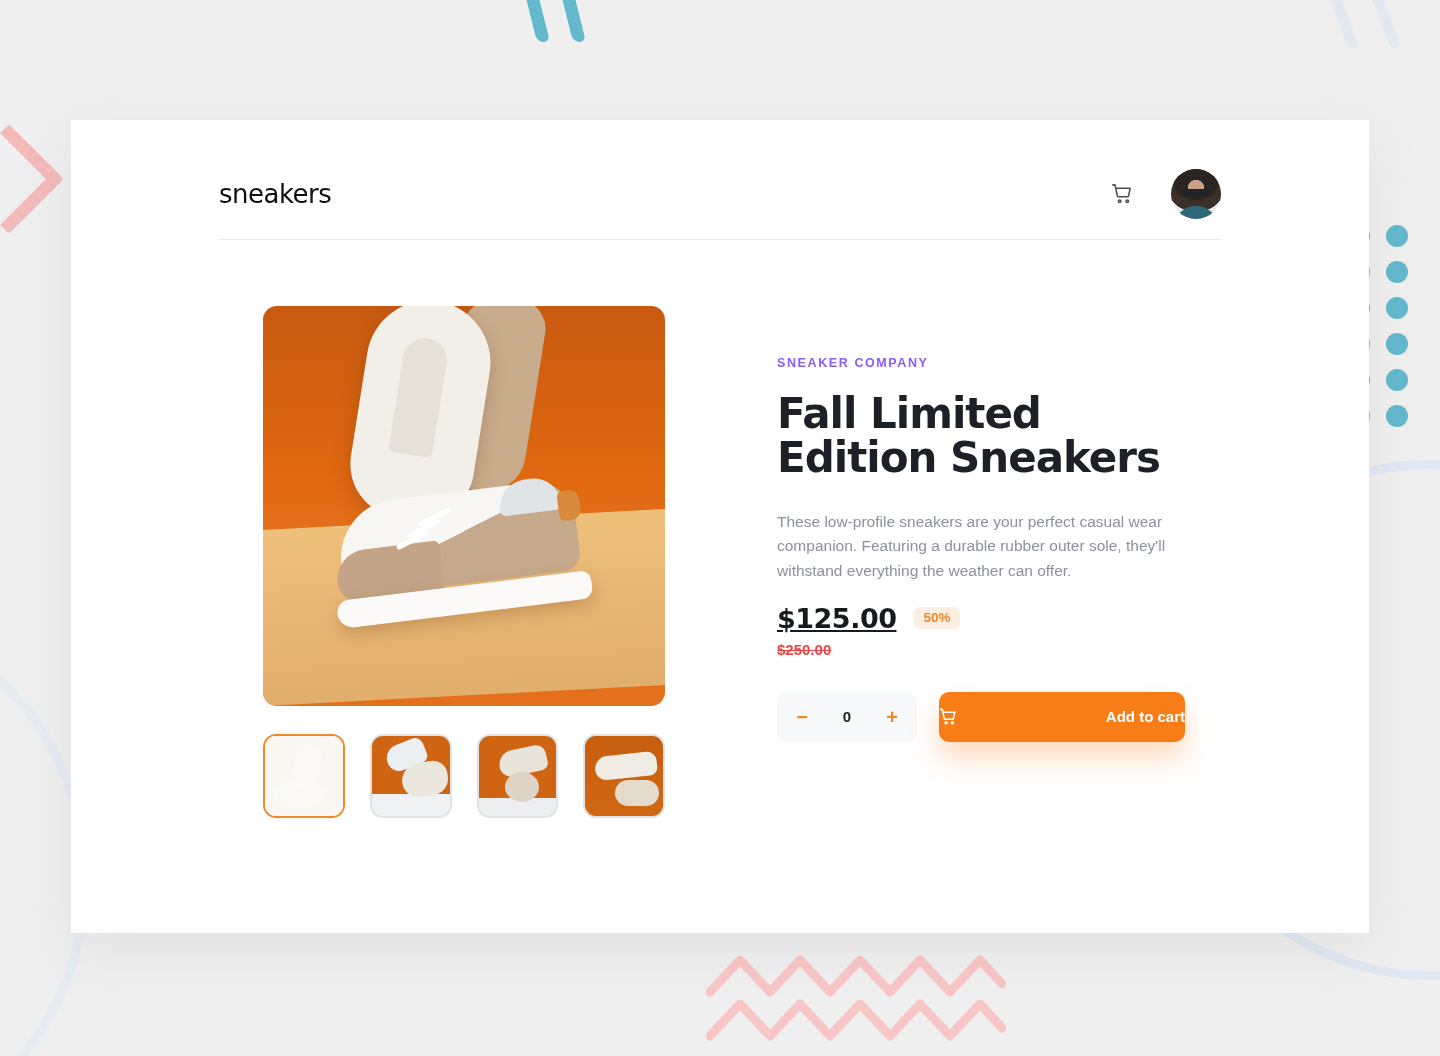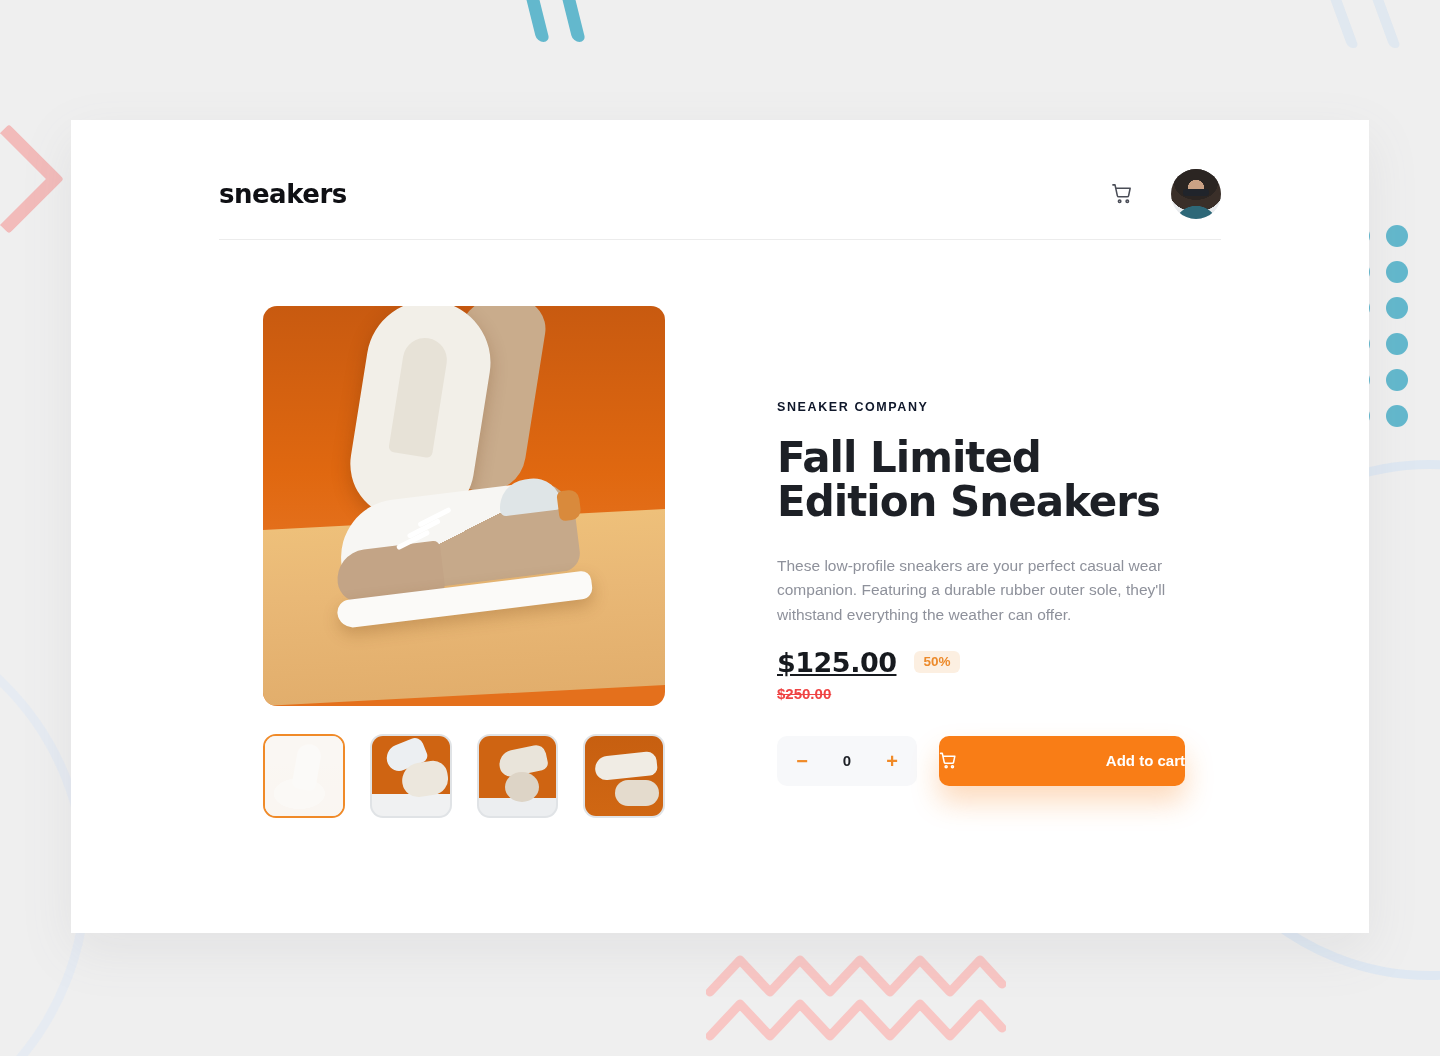--- a/index.html
+++ b/index.html
@@ -142,21 +142,21 @@
     width: 1002px;
     height: 92px;
     display: flex;
     align-items: center;
     border-bottom: 1px solid #ececec;
   }
 
   .logo {
     font-family: "DejaVu Sans", sans-serif;
     font-size: 26px;
-    font-weight: 700;
+    font-weight: 400;
     letter-spacing: -.5px;
     color: #0f1014;
     margin-right: 52px;
     white-space: nowrap;
   }
 
   .nav {
     display: flex;
     align-items: center;
     gap: 33px;
@@ -456,24 +456,23 @@
     position: absolute;
     left: 706px;
     top: 236px;
     width: 420px;
   }
 
   .eyebrow {
     font-size: 12.5px;
     font-weight: 700;
     letter-spacing: 1.6px;
-    color: #0f172a;
+    color: #8b5cf6;
     text-transform: uppercase;
     margin-bottom: 22px;
-    margin-top: 44px;
   }
 
   .title {
     font-family: "DejaVu Sans", sans-serif;
     font-size: 42px;
     line-height: 1.05;
     font-weight: 700;
     letter-spacing: -1px;
     color: #1d2026;
     margin-bottom: 30px;

